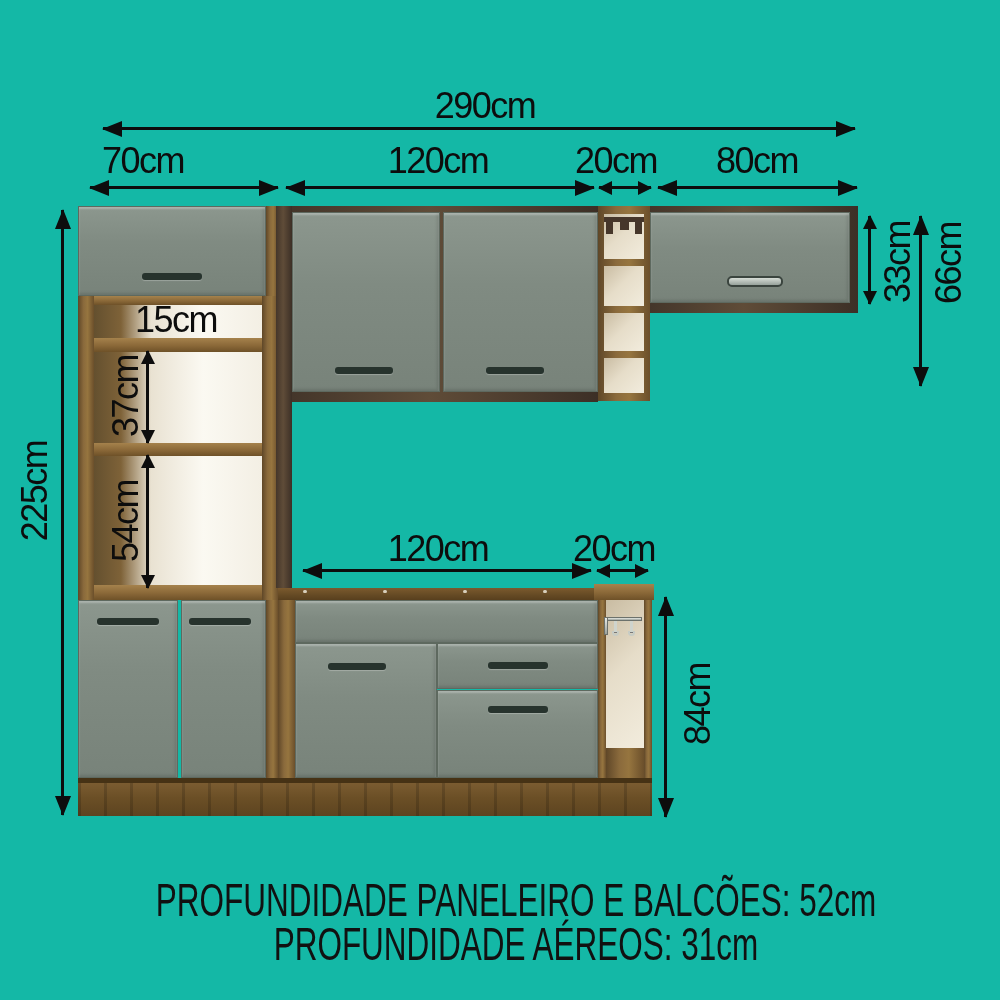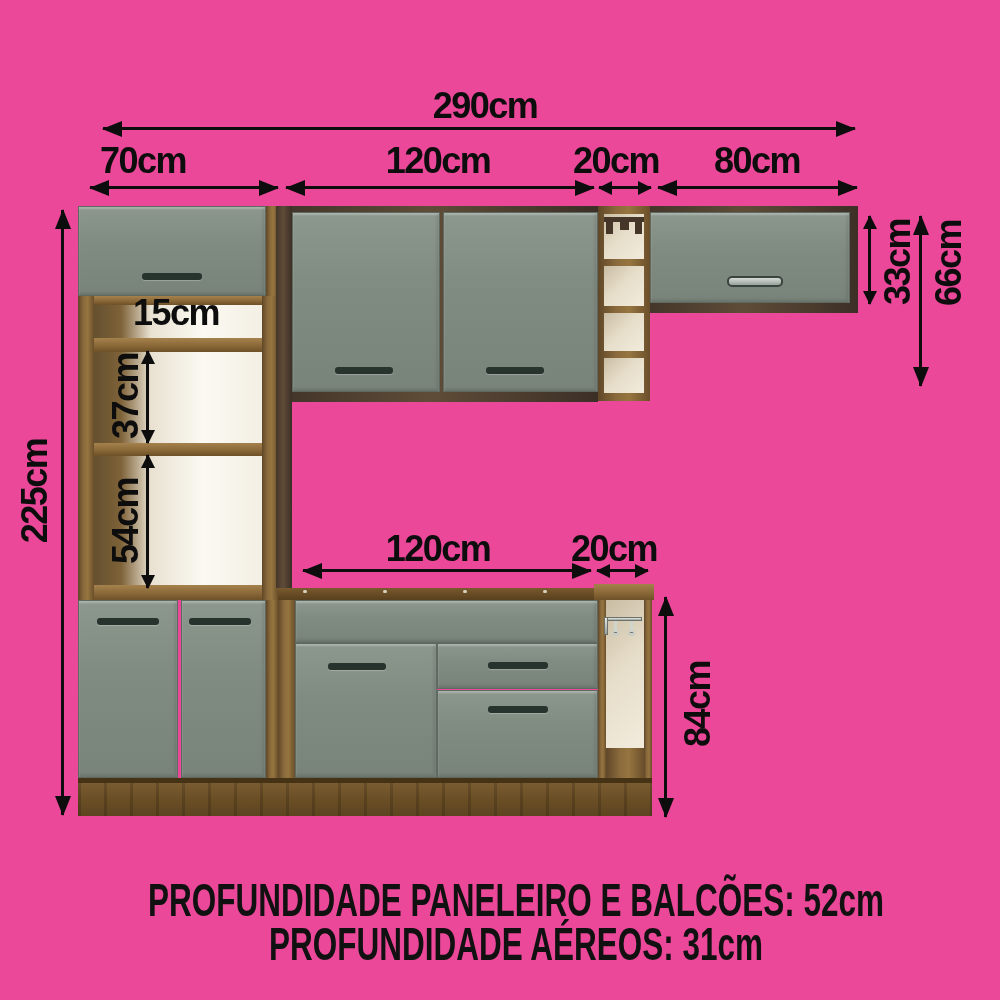--- a/index.html
+++ b/index.html
@@ -1,17 +1,17 @@
 <!DOCTYPE html>
 <html><head>
 <meta charset="utf-8">
 <style>
   html,body { margin:0; padding:0; background:#fff; }
-  .canvas { position:relative; width:1000px; height:1000px; background:#ec4899;
-            font-family:"Liberation Sans", sans-serif; overflow:hidden;font-weight:bold; }
+  .canvas { position:relative; width:1000px; height:1000px; background:#14b8a6;
+            font-family:"Liberation Sans", sans-serif; overflow:hidden; }
   .abs { position:absolute; }
 
   
   .dim-label { position:absolute; transform:translate(-50%,-50%); font-size:36px;
                color:#0d0d0d; white-space:nowrap; letter-spacing:-1.5px; line-height:1; }
   .rot { transform:translate(-50%,-50%) rotate(-90deg); }
 
   .harrow { position:absolute; height:0; border-top:3px solid #0d0d0d; }
   .harrow::before, .harrow::after { content:""; position:absolute; width:0; height:0;
                border-top:8px solid transparent; border-bottom:8px solid transparent; top:-9px; }
@@ -144,21 +144,21 @@
 
   <div class="dim-label" style="left:616px;top:161px;">20cm</div>
   <div class="harrow small" style="left:599px;top:186px;width:52px;"></div>
 
   <div class="dim-label" style="left:757px;top:161px;">80cm</div>
   <div class="harrow" style="left:658px;top:186px;width:199px;"></div>
 
   <div class="dim-label rot" style="left:35px;top:491px;">225cm</div>
   <div class="varrow" style="left:61px;top:210px;height:605px;"></div>
 
-  <div class="dim-label" style="left:176px;top:313px;">15cm</div>
+  <div class="dim-label" style="left:176px;top:320px;">15cm</div>
 
   <div class="dim-label rot" style="left:126px;top:396px;">37cm</div>
   <div class="varrow small" style="left:146px;top:351px;height:92px;"></div>
 
   <div class="dim-label rot" style="left:126px;top:521px;">54cm</div>
   <div class="varrow small" style="left:146px;top:455px;height:133px;"></div>
 
   <div class="dim-label rot" style="left:898px;top:262px;">33cm</div>
   <div class="varrow small" style="left:868px;top:216px;height:88px;"></div>
 

